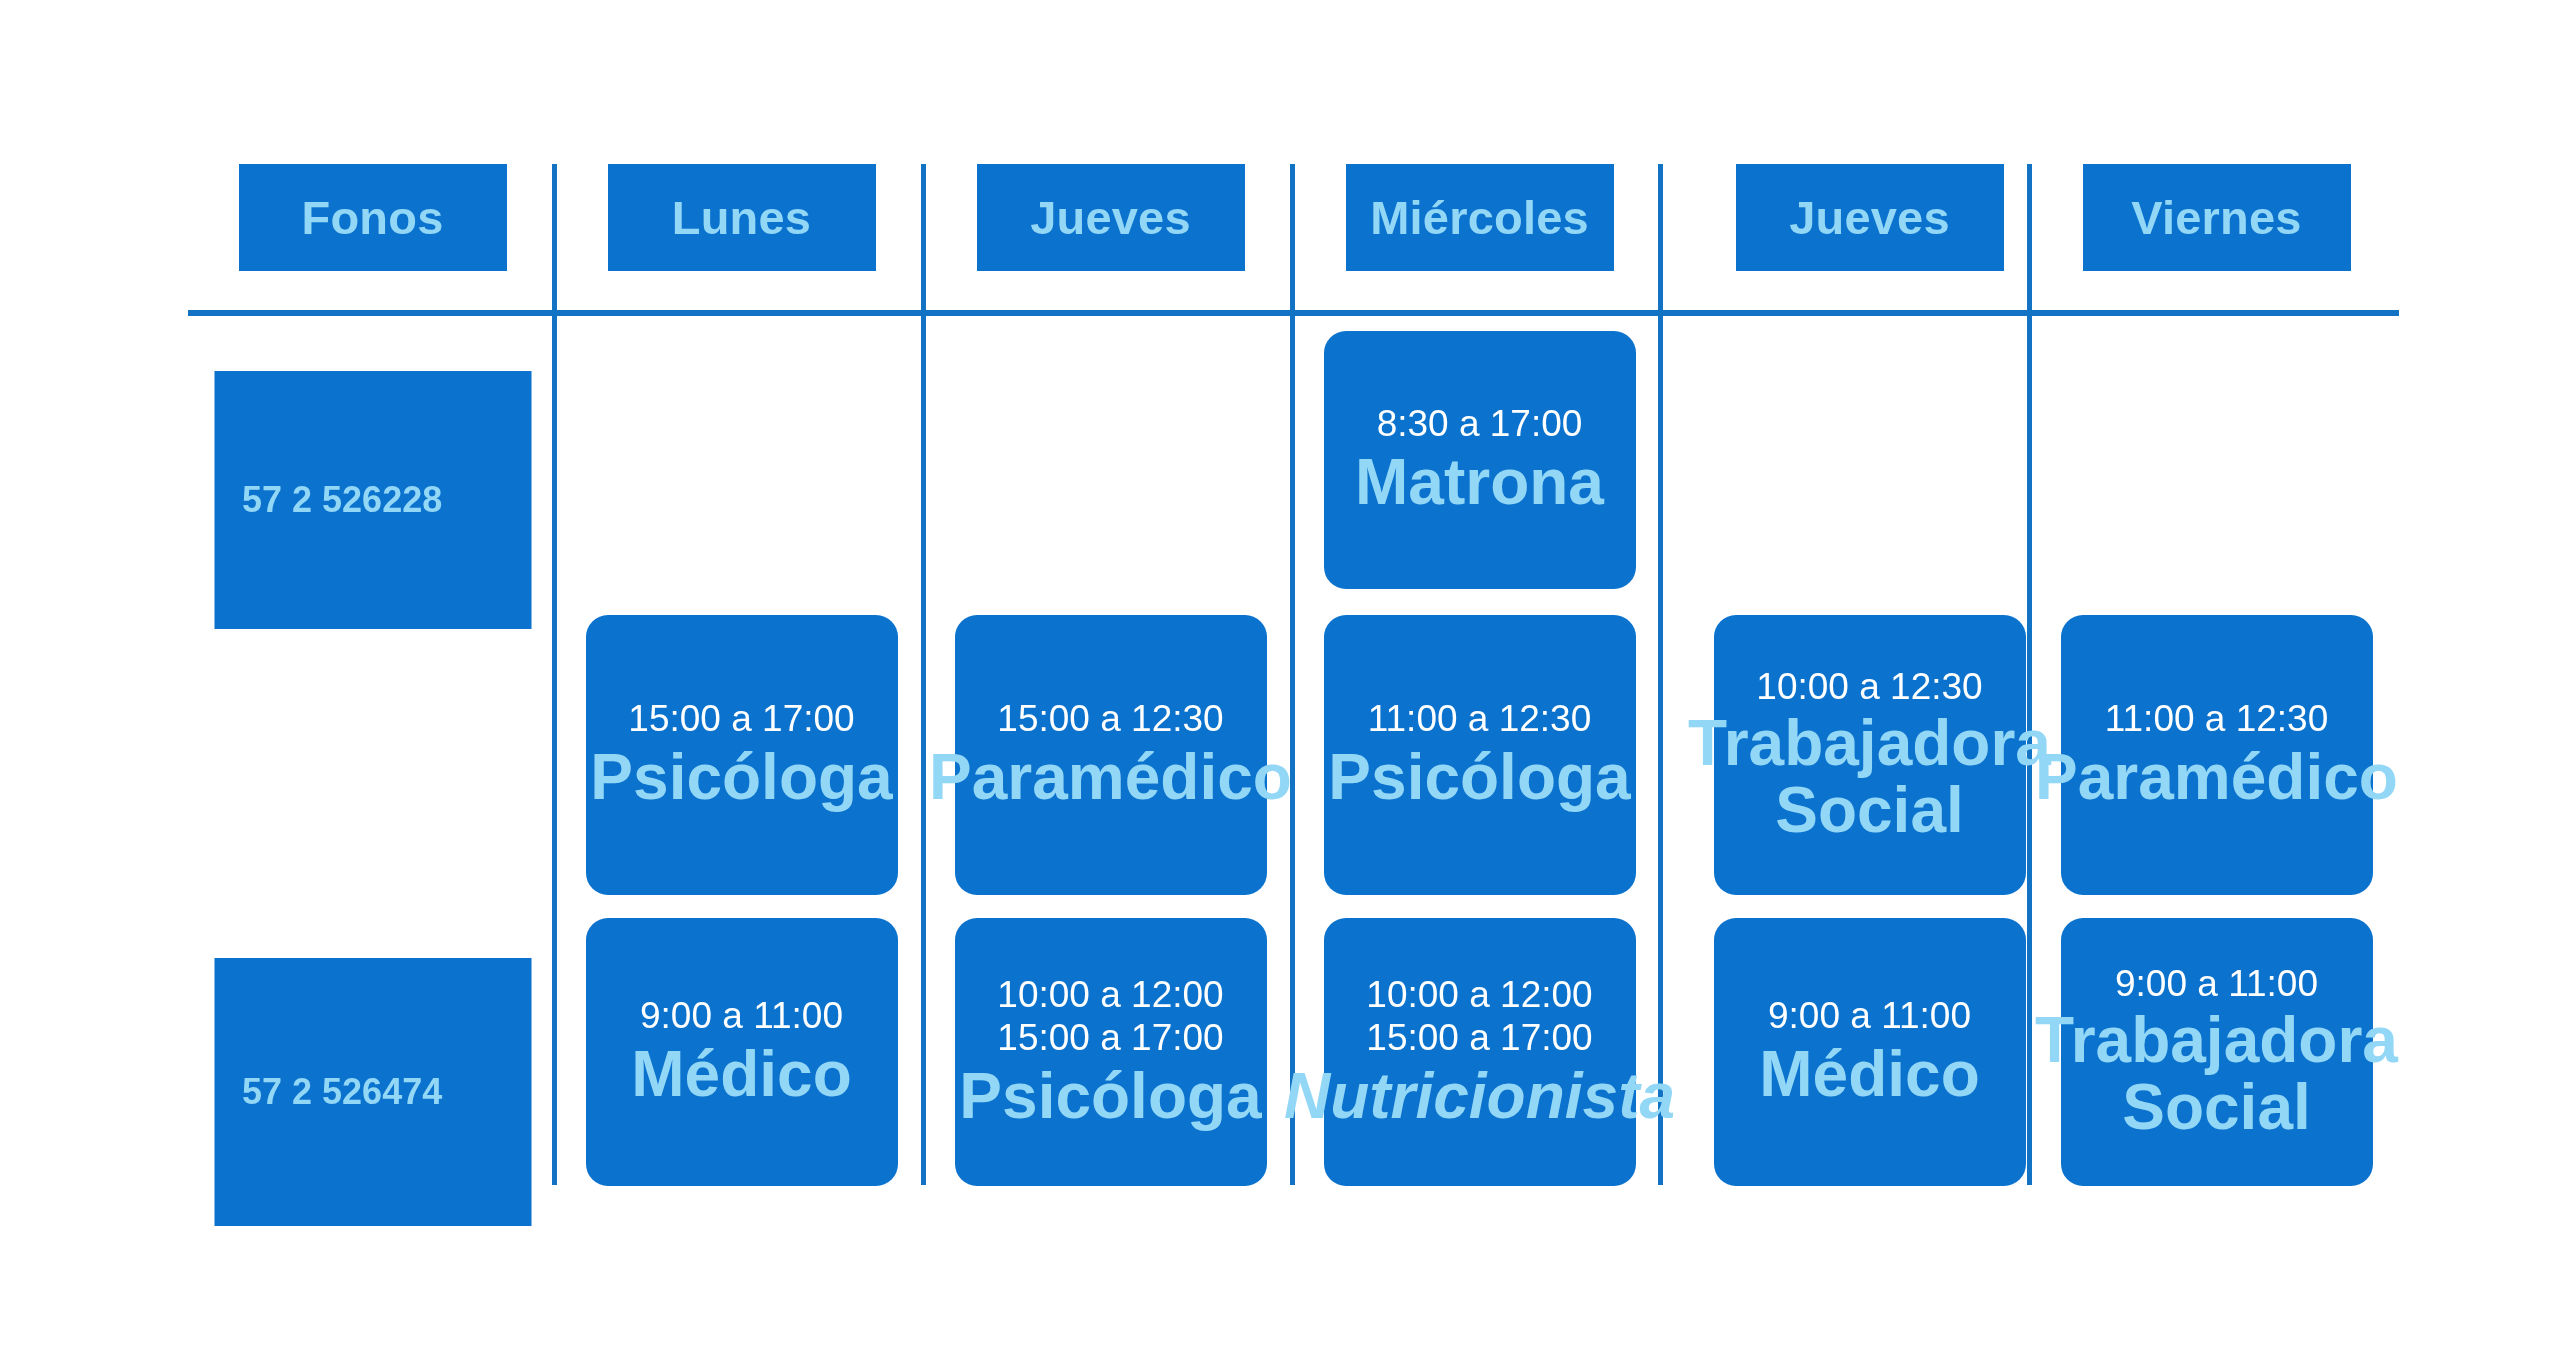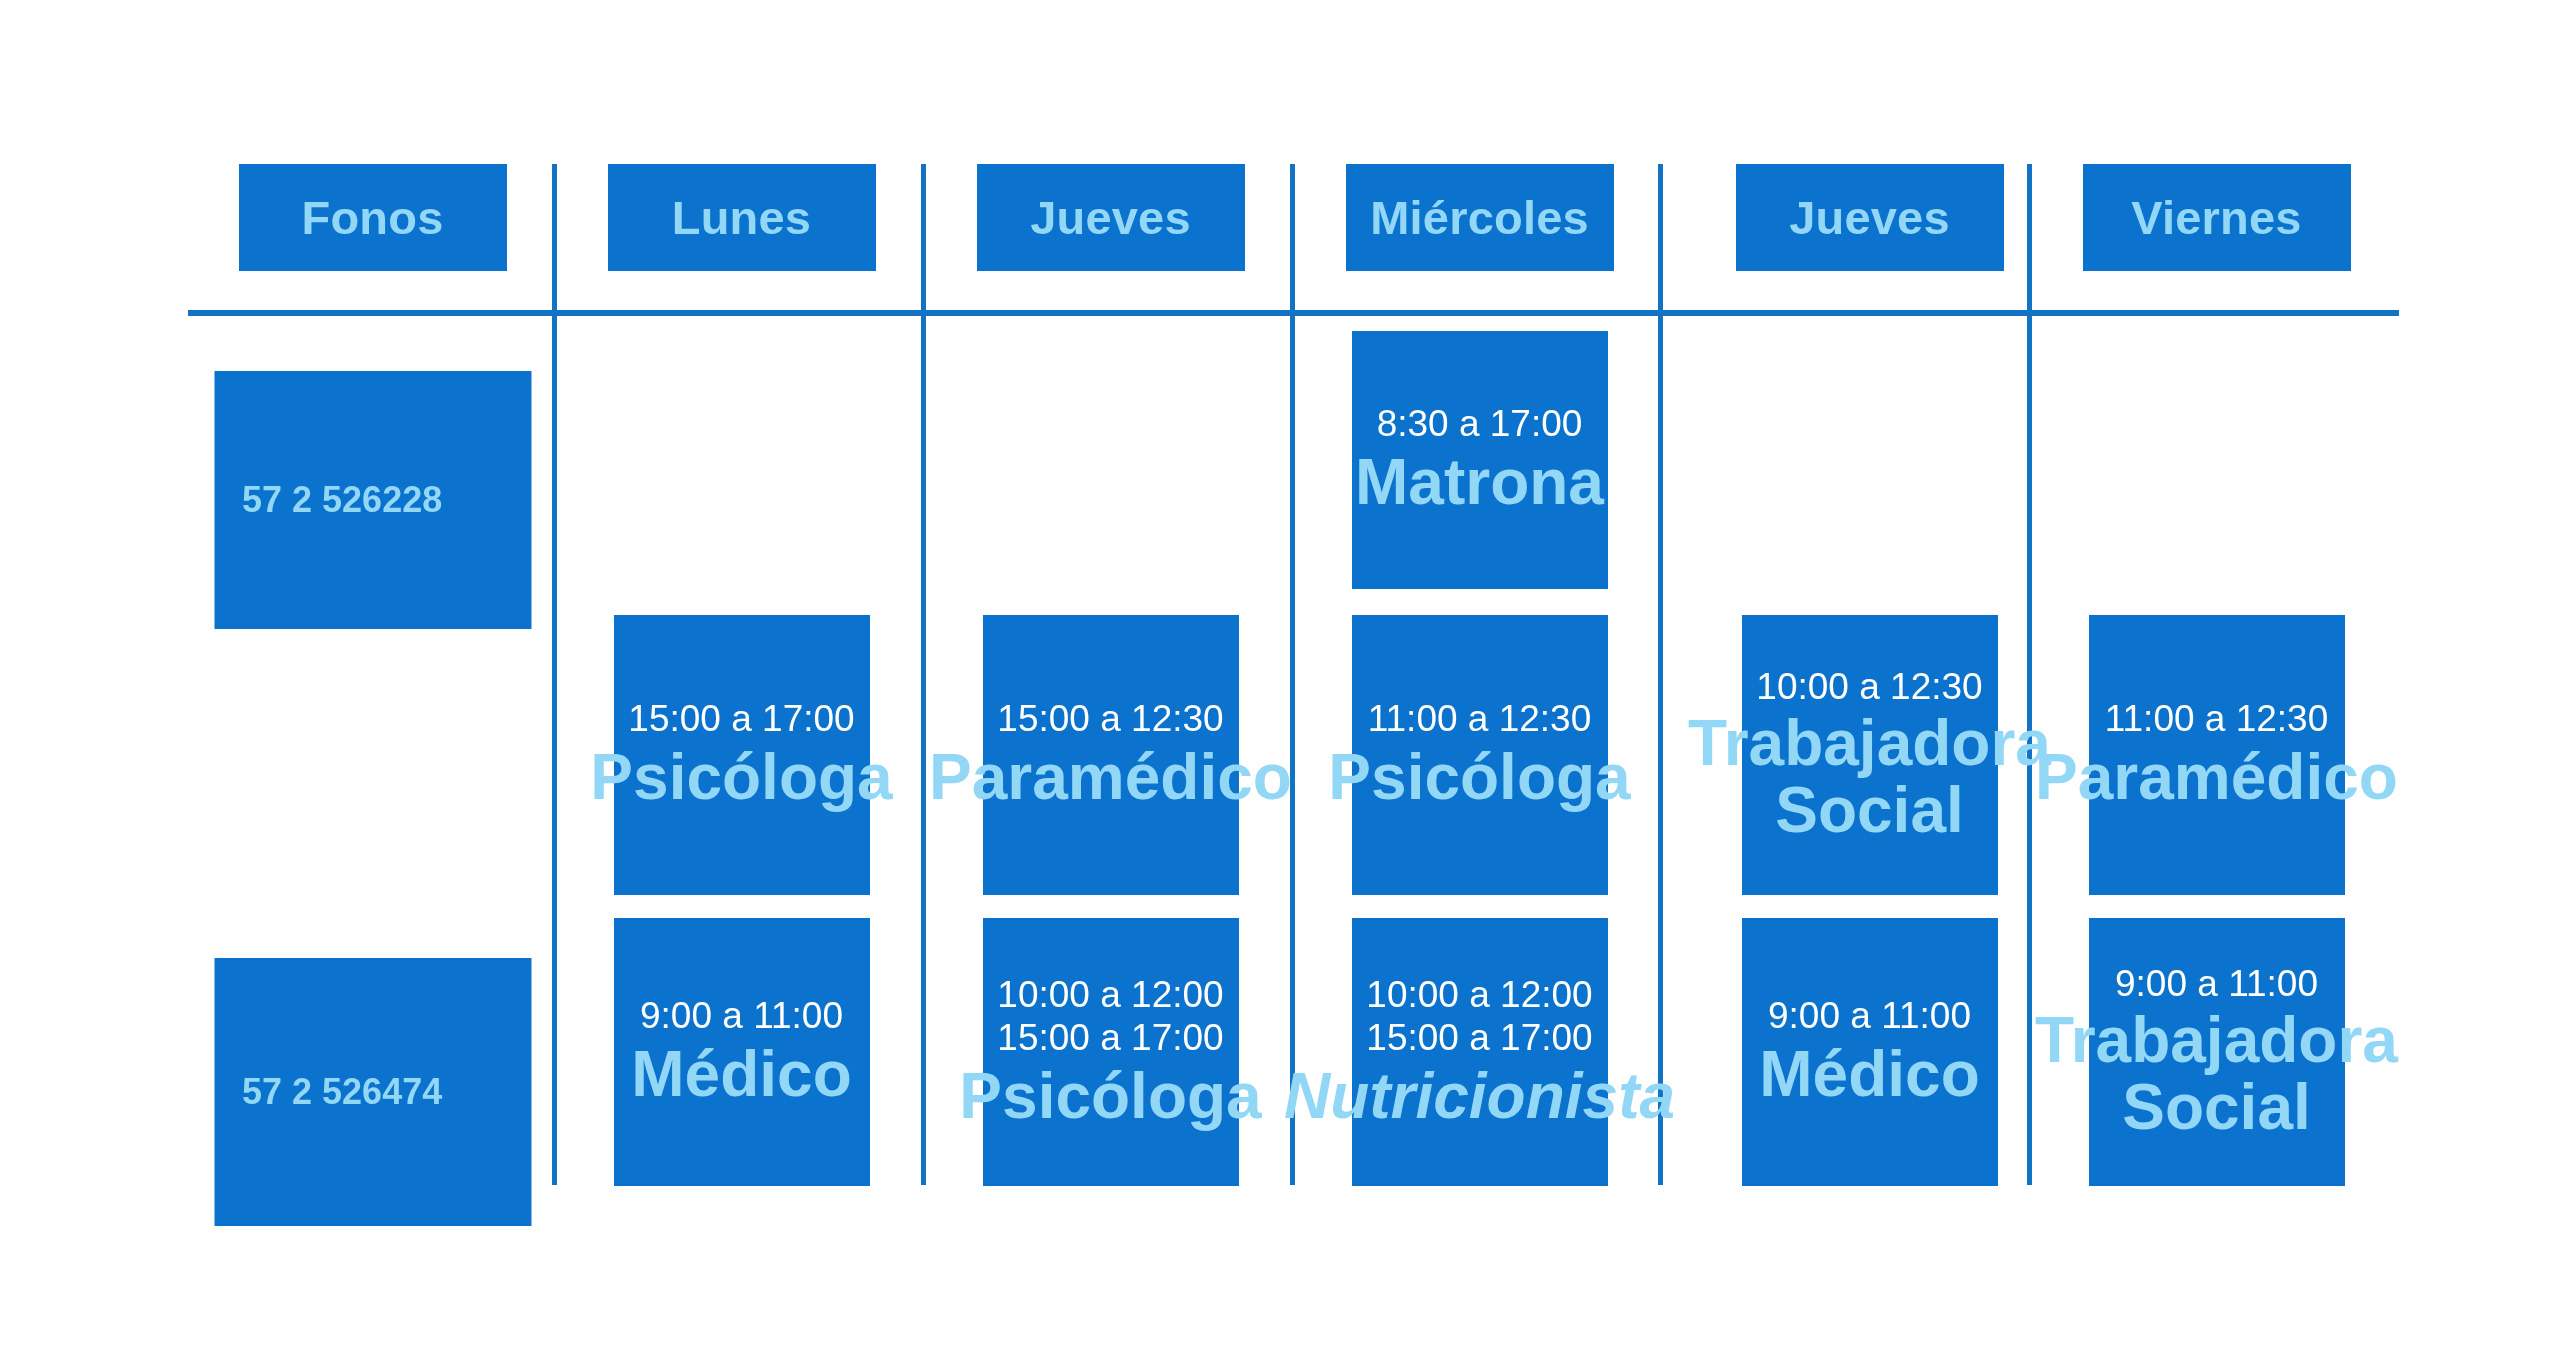--- a/index.html
+++ b/index.html
@@ -113,21 +113,22 @@
   .cell.phone .phone-text {
     color: #93d7f7;
     font-size: 36px;
     font-weight: bold;
     line-height: 1.1;
     white-space: nowrap;
   }
 
   
   .cell.day {
-    width: 256px;
+    width: 312px;
+    border-radius: 22px;
   }
 
   .time {
     color: #ffffff;
     font-size: 37px;
     font-weight: normal;
     line-height: 1.18;
     white-space: nowrap;
   }
   .role {

